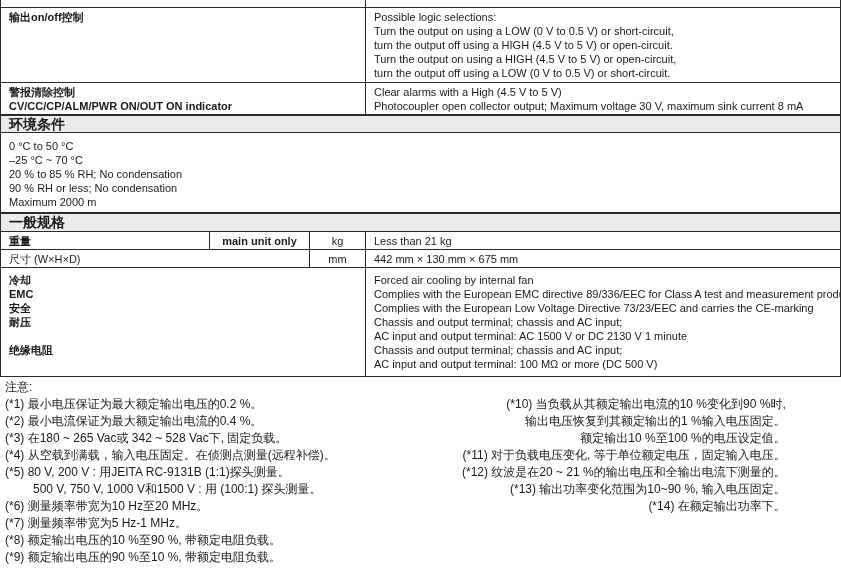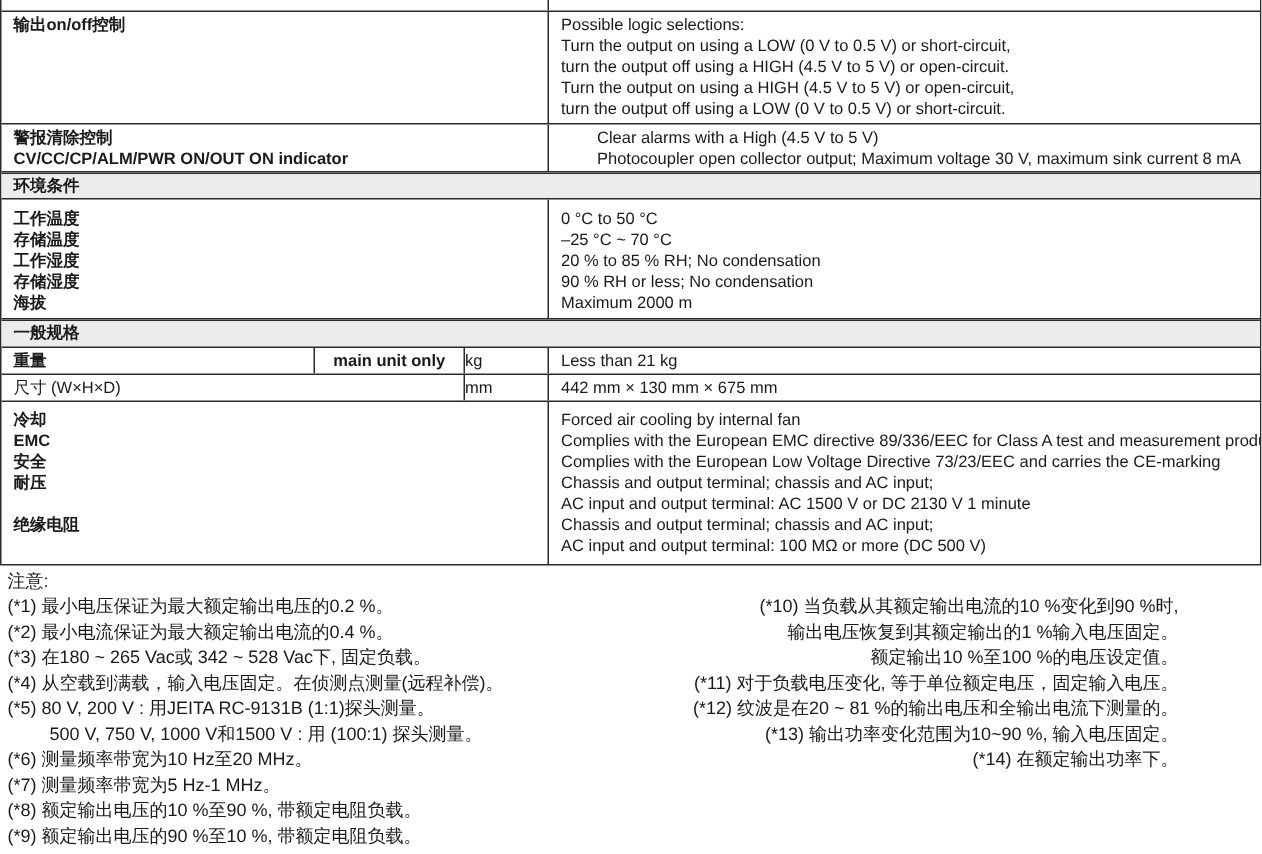--- a/index.html
+++ b/index.html
@@ -16,35 +16,35 @@
   }
   .spec-table { width: 841px; border-left: 1px solid var(--border); border-right: 1px solid var(--border); }
   .row { display: flex; border-bottom: 1px solid var(--border); overflow: hidden; }
   .cell { overflow: hidden; }
   .col-label { width: 365px; border-right: 1px solid var(--border); padding: 2px 6px 0 8px; font-weight: bold; }
   .col-value { flex: 1; padding: 2px 6px 0 8px; }
   .line { line-height: 14px; font-size: 11px; white-space: nowrap; }
   .line.blank { min-height: 14px; }
   .h-partial { height: 8px; }
   .h-output  { height: 75px; }
-  .h-alarm   { height: 32px; gap: 24px; }
+  .h-alarm   { height: 32px; }
   .h-env     { height: 80px; }
   .h-env .col-label, .h-env .col-value { padding-top: 6px; }
   .h-wt, .h-dim { height: 18px; }
   .h-gen     { height: 109px; }
   .h-gen .col-label, .h-gen .col-value { padding-top: 5px; }
   .band {
     height: 18px; background: var(--band-bg);
     border-top: 1px solid var(--border); border-bottom: 1px solid var(--border);
-    font-weight: bold; font-size: 11px; line-height: 15px; padding: 1px 0 0 8px;
+    font-weight: bold; font-size: 14px; line-height: 15px; padding: 1px 0 0 8px;
   }
   .band.general { height: 19px; }
   .col-label-sm { width: 209px; border-right: 1px solid var(--border); padding: 2px 6px 0 8px; font-weight: bold; }
   .col-sub { width: 100px; border-right: 1px solid var(--border); text-align: center; font-weight: bold; padding-top: 2px; }
-  .col-unit { width: 56px; border-right: 1px solid var(--border); text-align: left; padding-top: 2px; }
+  .col-unit { width: 56px; border-right: 1px solid var(--border); text-align: center; padding-top: 2px; }
   .col-label-md { width: 309px; border-right: 1px solid var(--border); padding: 2px 6px 0 8px; font-weight: normal; }
   .notes { position: relative; margin-top: 2px; padding-left: 5px; font-size: 12px; }
   .note-line { line-height: 17px; white-space: nowrap; }
   .notes-title { line-height: 17px; }
   .notes-left { width: 455px; }
   .notes-right { position: absolute; left: 462px; top: 17px; text-align: right; }
   .indent-l { padding-left: 28px; }
   .indent-r { padding-left: 21px; }
 </style>
 </head>
@@ -77,27 +77,20 @@
     </div>
     <div class="cell col-value">
       <div class="line">Clear alarms with a High (4.5 V to 5 V)</div>
       <div class="line">Photocoupler open collector output; Maximum voltage 30 V, maximum sink current 8 mA</div>
     </div>
   </div>
 
   <div class="band">环境条件</div>
 
   <div class="row h-env">
-    <div class="cell col-label">
-      <div class="line">工作温度</div>
-      <div class="line">存储温度</div>
-      <div class="line">工作湿度</div>
-      <div class="line">存储湿度</div>
-      <div class="line">海拔</div>
-    </div>
     <div class="cell col-value">
       <div class="line">0 °C to 50 °C</div>
       <div class="line">–25 °C ~ 70 °C</div>
       <div class="line">20 % to 85 % RH; No condensation</div>
       <div class="line">90 % RH or less; No condensation</div>
       <div class="line">Maximum 2000 m</div>
     </div>
   </div>
 
   <div class="band general">一般规格</div>
@@ -164,17 +157,17 @@
     <div class="note-line">(*6) 测量频率带宽为10 Hz至20 MHz。</div>
     <div class="note-line">(*7) 测量频率带宽为5 Hz-1 MHz。</div>
     <div class="note-line">(*8) 额定输出电压的10 %至90 %, 带额定电阻负载。</div>
     <div class="note-line">(*9) 额定输出电压的90 %至10 %, 带额定电阻负载。</div>
   </div>
   <div class="notes-right">
     <div class="note-line">(*10) 当负载从其额定输出电流的10 %变化到90 %时,</div>
     <div class="note-line indent-r">输出电压恢复到其额定输出的1 %输入电压固定。</div>
     <div class="note-line indent-r">额定输出10 %至100 %的电压设定值。</div>
     <div class="note-line">(*11) 对于负载电压变化, 等于单位额定电压，固定输入电压。</div>
-    <div class="note-line">(*12) 纹波是在20 ~ 81 %的输出电压和全输出电流下测量的。</div>
+    <div class="note-line">(*12) 纹波是在20 ~ 21 %的输出电压和全输出电流下测量的。</div>
     <div class="note-line">(*13) 输出功率变化范围为10~90 %, 输入电压固定。</div>
     <div class="note-line">(*14) 在额定输出功率下。</div>
   </div>
 </div>
 
 </body></html>

